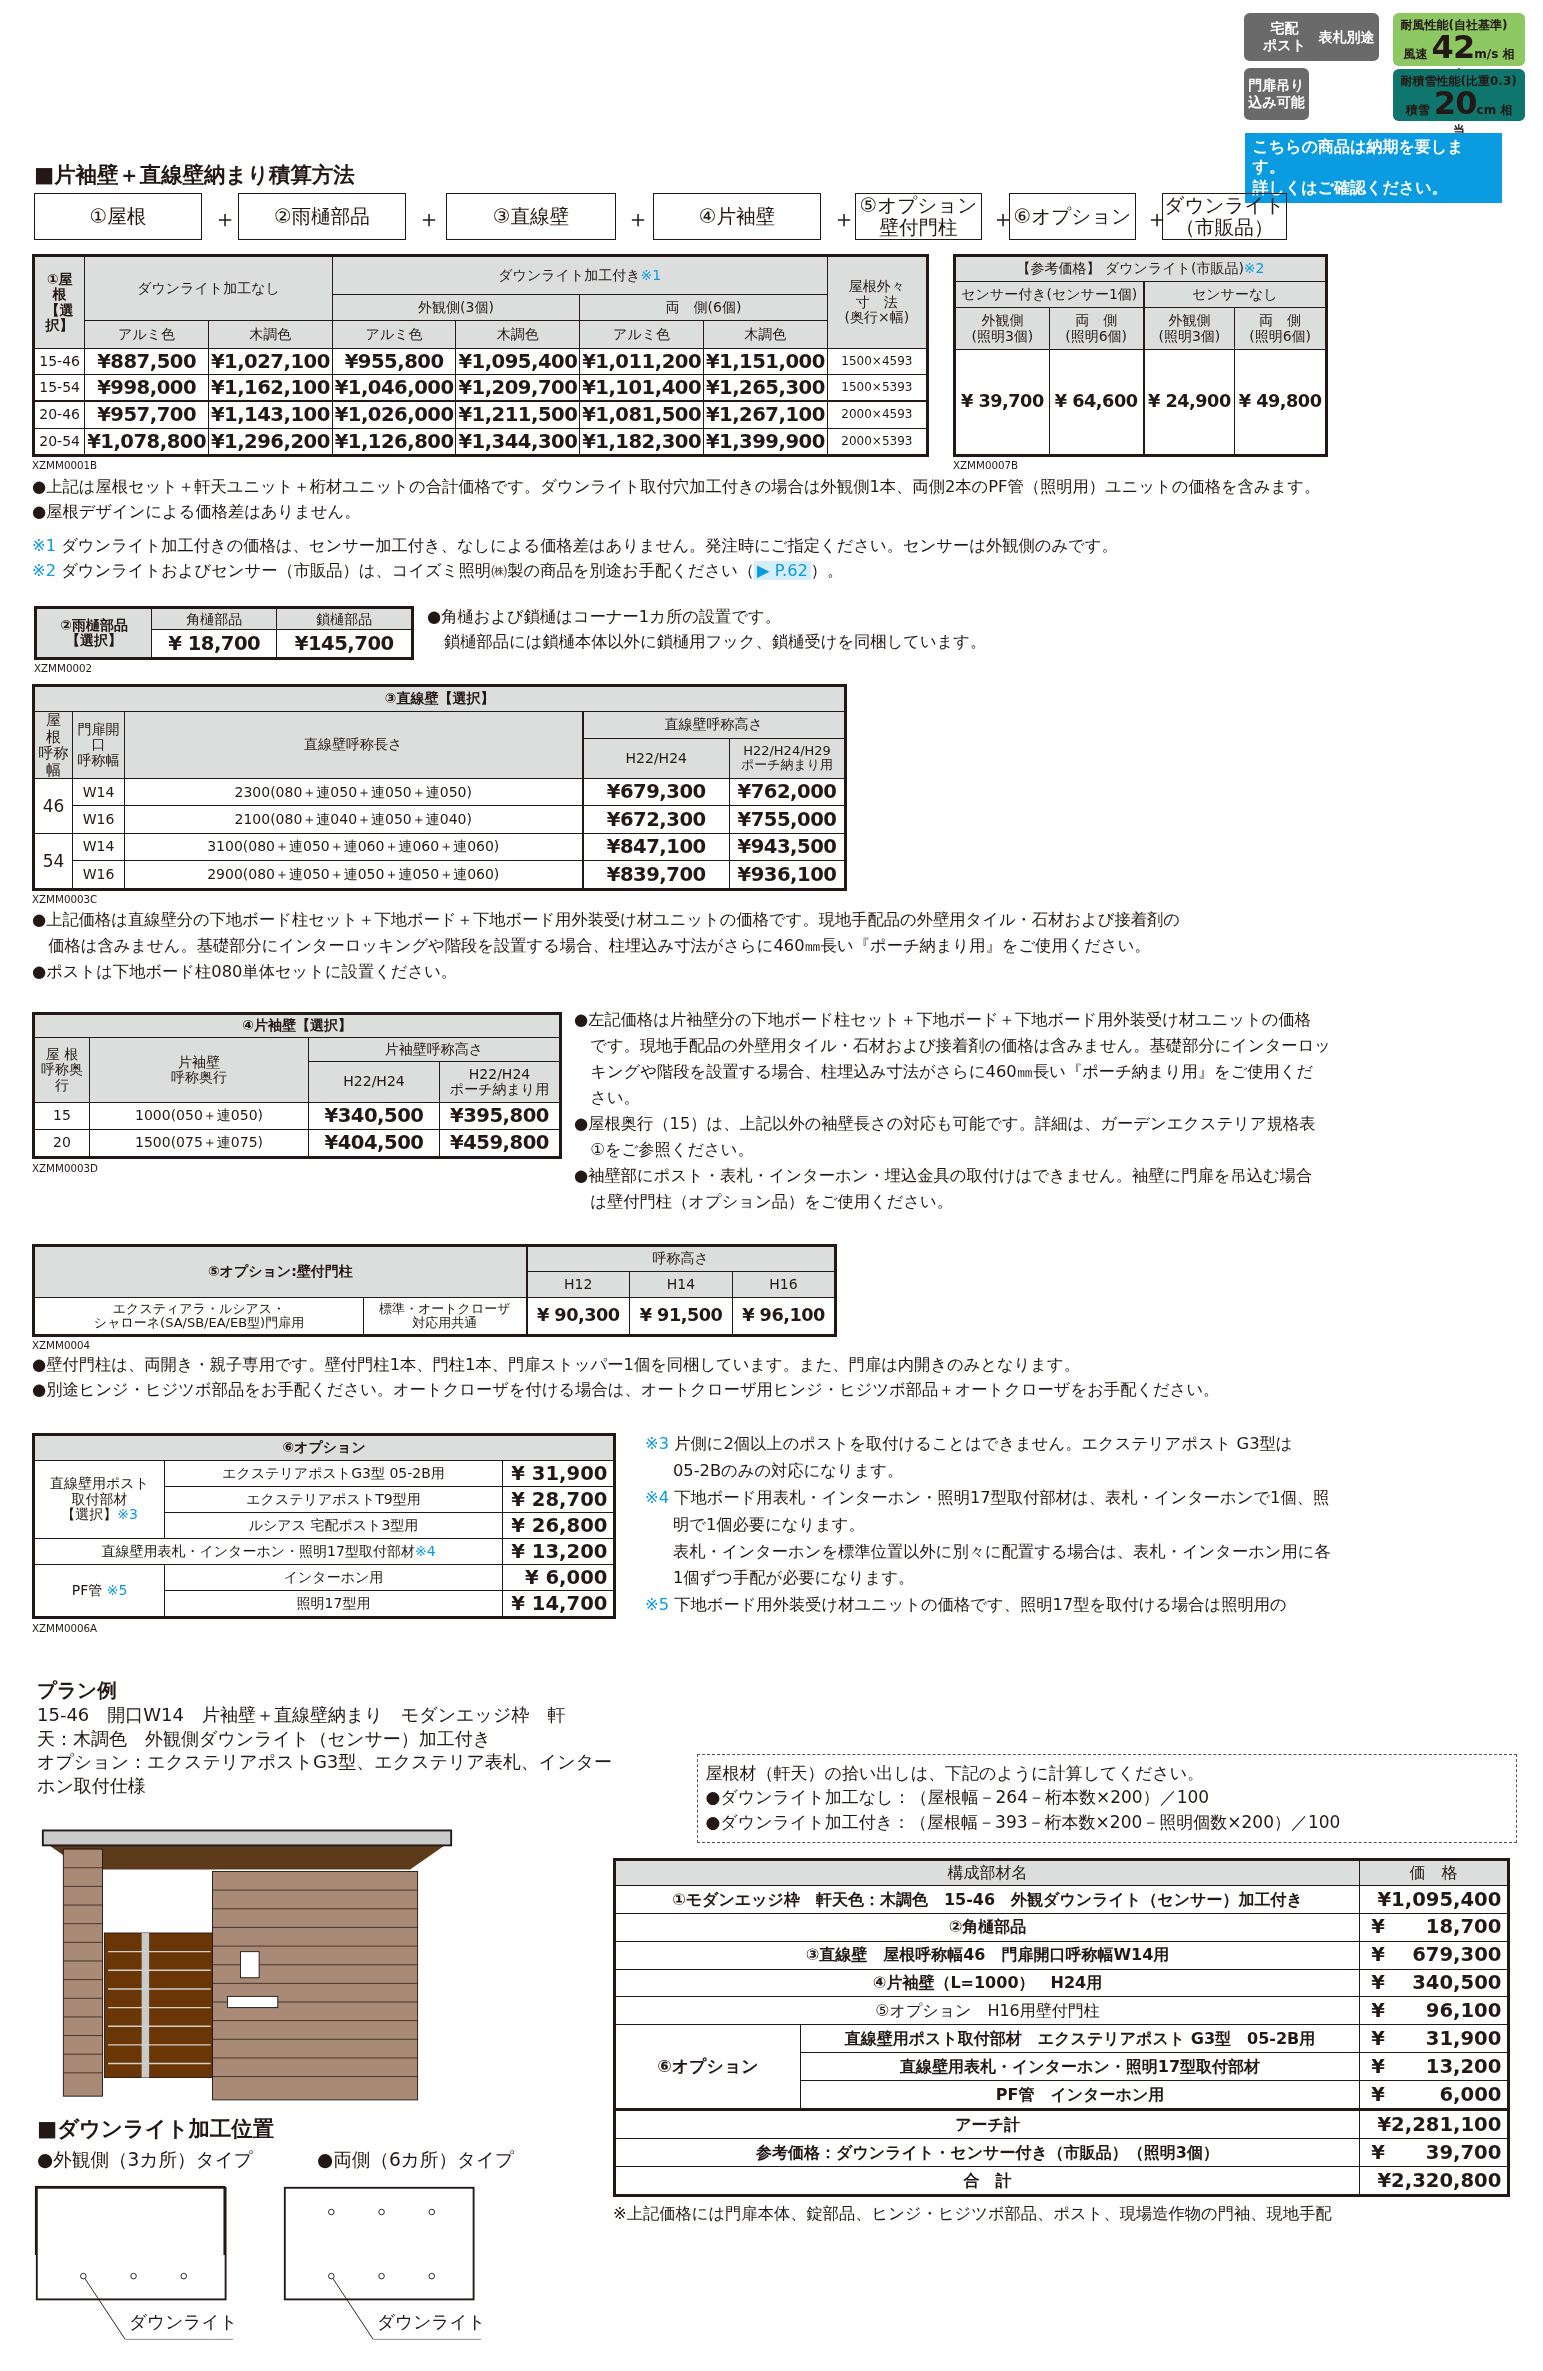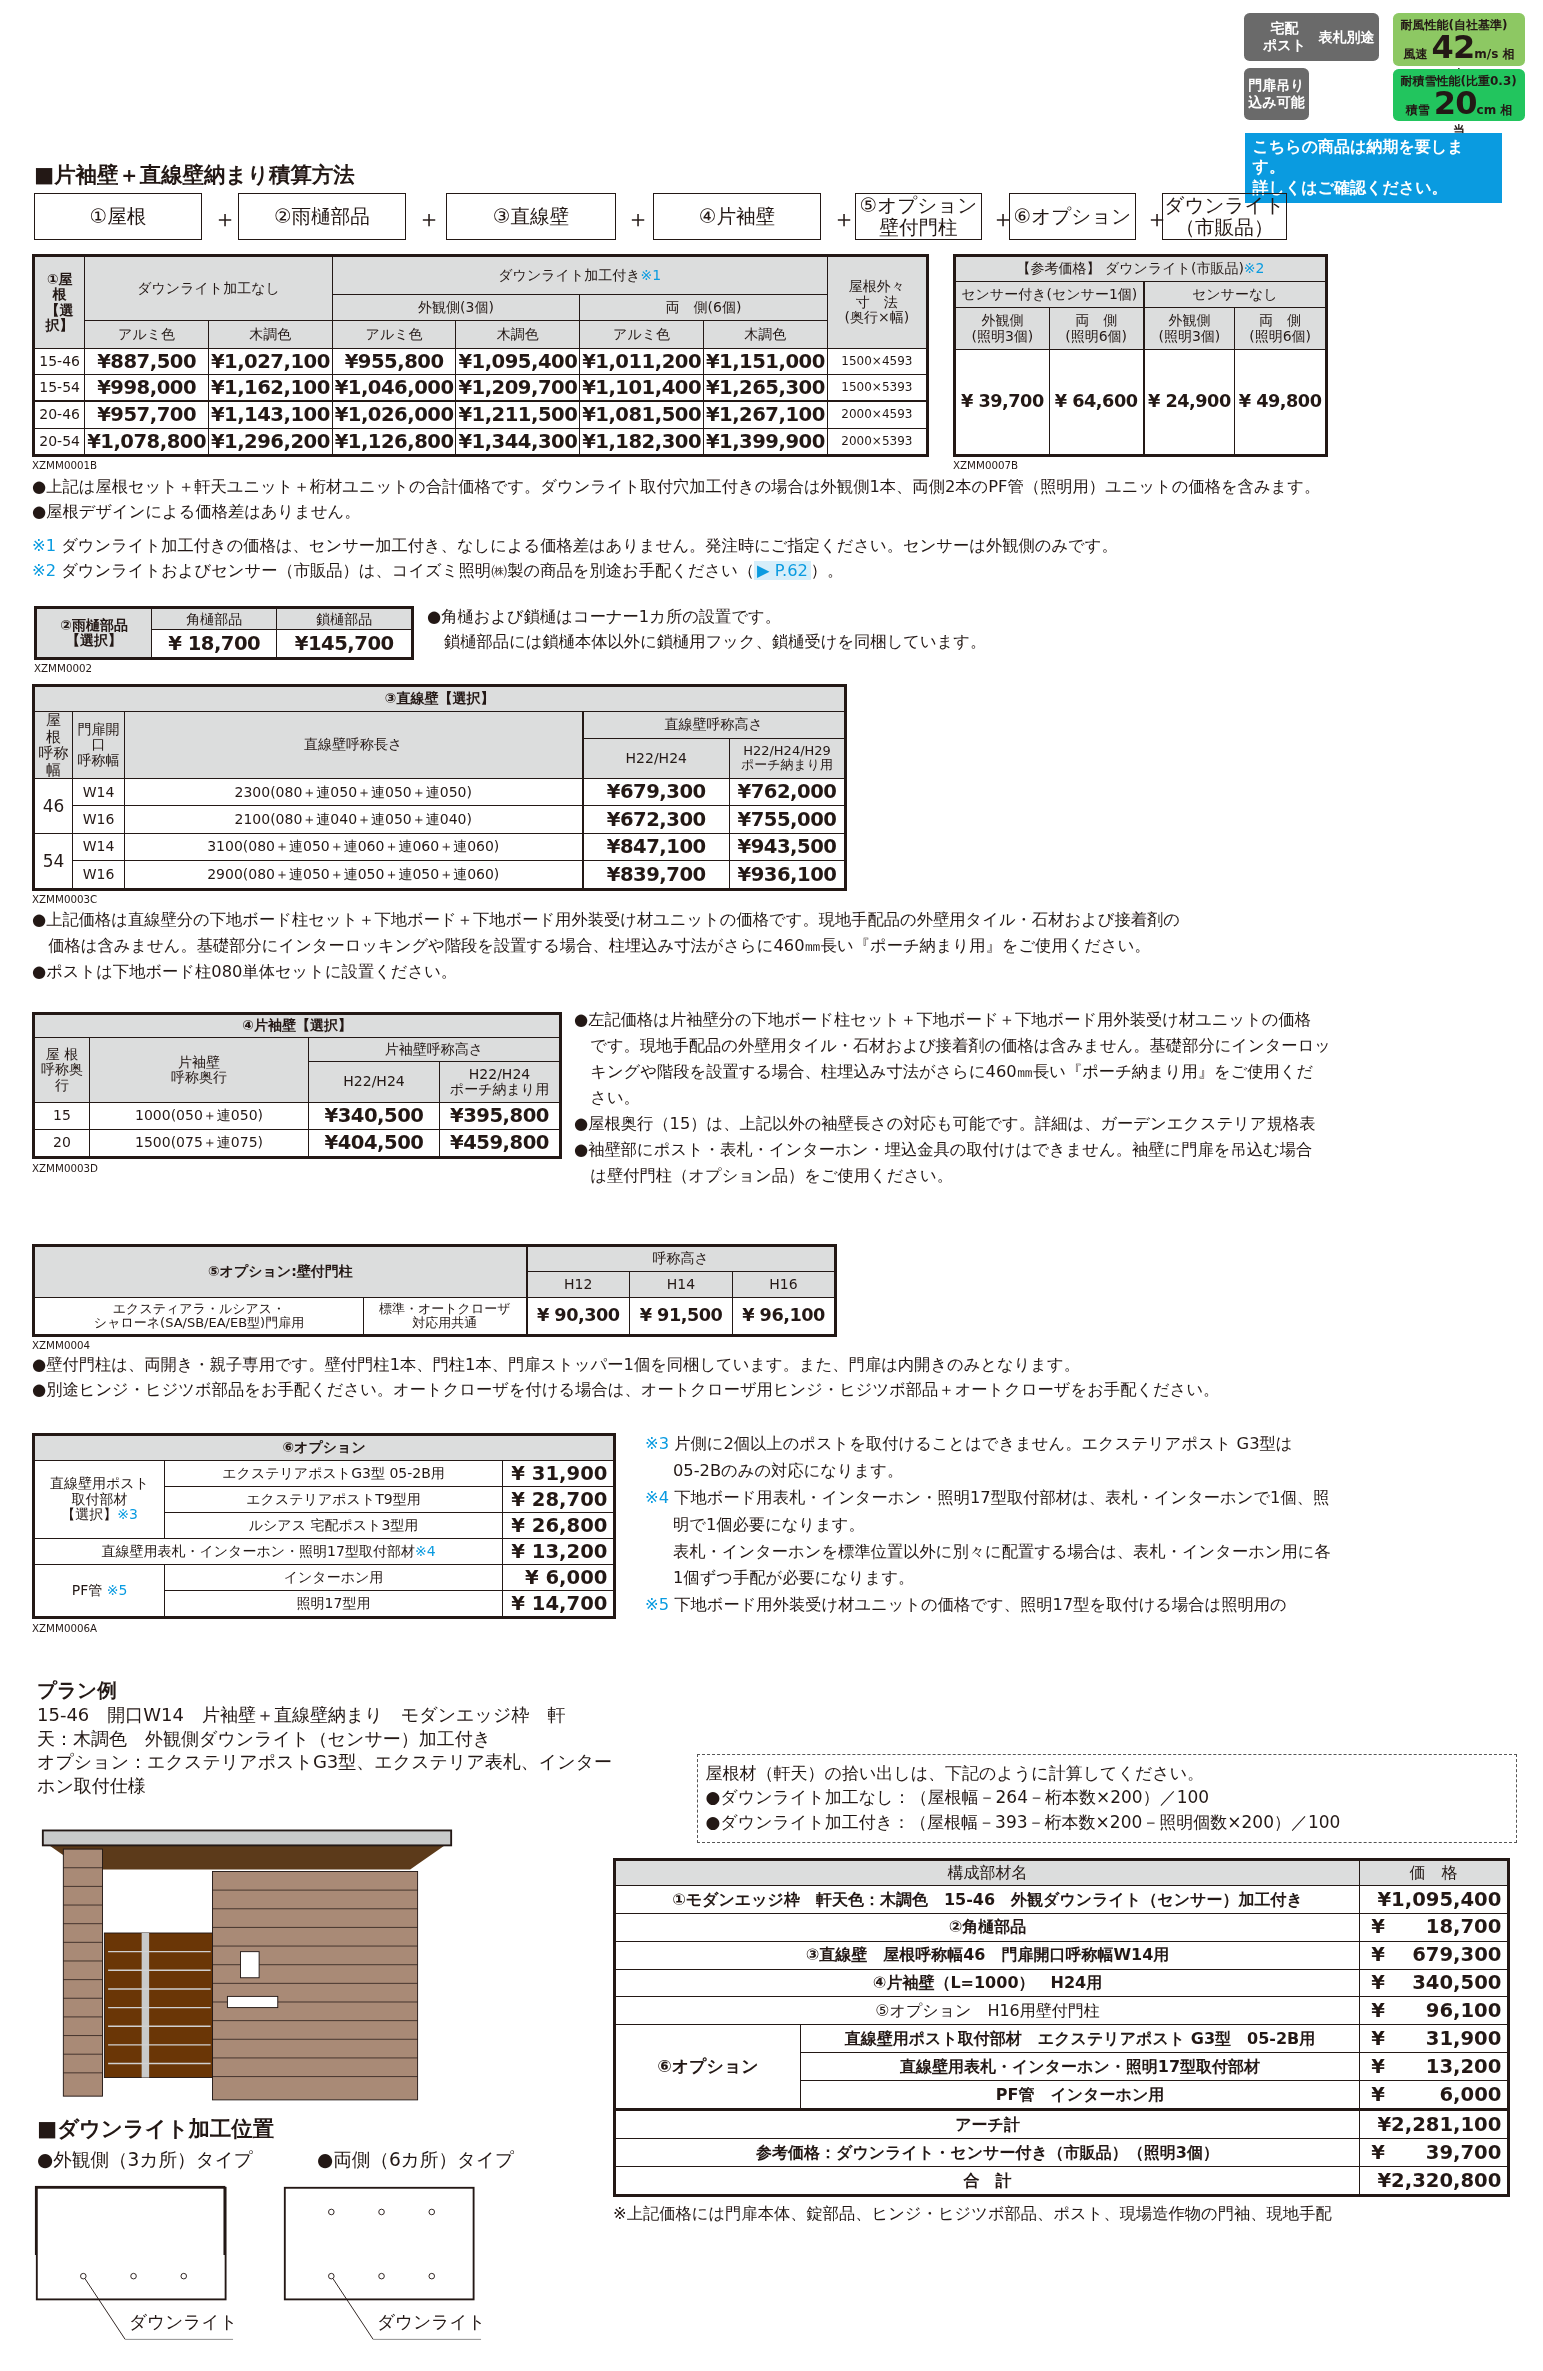--- a/index.html
+++ b/index.html
@@ -32,21 +32,21 @@
 <div class="badge" style="left:1244px;top:13px;width:81px;height:48px;white-space:pre-line">宅配
 ポスト</div>
 <div class="badge" style="left:1314px;top:13px;width:65px;height:48px">表札別途</div>
 <div class="badge" style="left:1244px;top:68px;width:65px;height:52px;white-space:pre-line">門扉吊り
 込み可能</div>
 
 <div class="perf" style="left:1393px;top:13px;width:132px;height:53px;background:#8dc863">
   <div>耐風性能(自社基準)</div>
   <div style="text-align:center;margin-top:-5.6px"><span>風速</span> <span class="big">42</span><span>m/s</span> <span>相当</span></div>
 </div>
-<div class="perf" style="left:1393px;top:69px;width:132px;height:52px;background:#22c55e">
+<div class="perf" style="left:1393px;top:69px;width:132px;height:52px;background:#0f766e">
   <div>耐積雪性能(比重0.3)</div>
   <div style="text-align:center;margin-top:-5.6px"><span>積雪</span> <span class="big">20</span><span>cm</span> <span>相当</span></div>
 </div>
 <div class="notice" style="left:1245px;top:133px;width:257px">
   <div>こちらの商品は納期を要します。</div>
   <div>詳しくはご確認ください。</div>
 </div>
 
 <h2 class="sec" style="left:34px;top:160px">■片袖壁＋直線壁納まり積算方法</h2>
 
@@ -275,20 +275,21 @@
   </tr>
 </tbody>
   </table>
 <div class="code" style="left:32px;top:1162px">XZMM0003D</div>
 <div class="note" style="left:574px;top:1007px;font-size:16.3px;line-height:1.6">
   <div>●左記価格は片袖壁分の下地ボード柱セット＋下地ボード＋下地ボード用外装受け材ユニットの価格</div>
   <div>　です。現地手配品の外壁用タイル・石材および接着剤の価格は含みません。基礎部分にインターロッ</div>
   <div>　キングや階段を設置する場合、柱埋込み寸法がさらに460㎜長い『ポーチ納まり用』をご使用くだ</div>
   <div>　さい。</div>
   <div>●屋根奥行（15）は、上記以外の袖壁長さの対応も可能です。詳細は、ガーデンエクステリア規格表</div>
+  <div>　①をご参照ください。</div>
   <div>●袖壁部にポスト・表札・インターホン・埋込金具の取付けはできません。袖壁に門扉を吊込む場合</div>
   <div>　は壁付門柱（オプション品）をご使用ください。</div>
 </div>
 
 <table class="thick" style="left:32px;top:1244px;width:805px;height:93px">
   <tbody>
       <tr style="height:26px">
     <th colspan="2" rowspan="2" style="font-weight:bold;border-right:2.8px solid #231815">⑤オプション:壁付門柱</th>
     <th colspan="3">呼称高さ</th>
   </tr>

